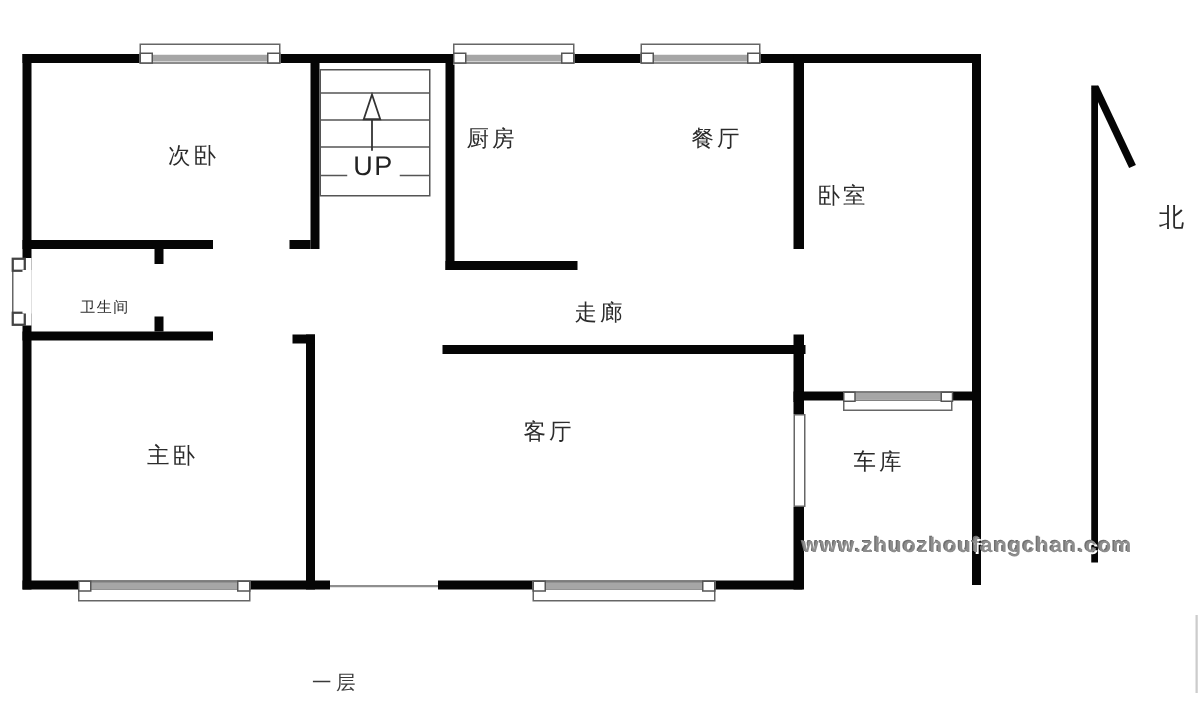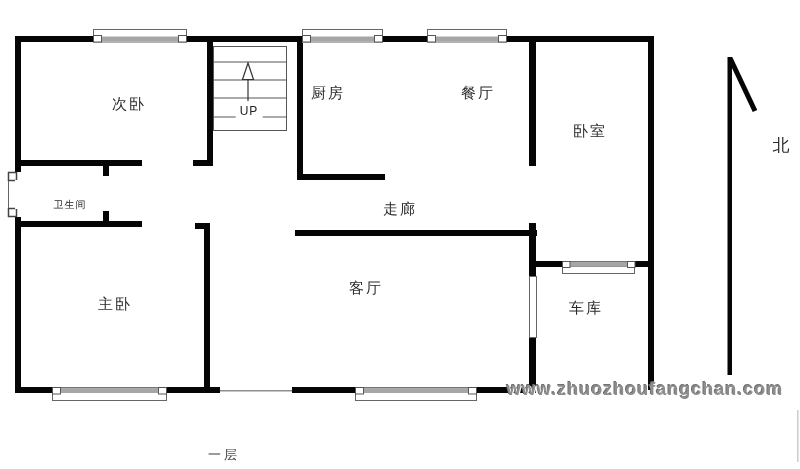--- a/index.html
+++ b/index.html
@@ -8,35 +8,34 @@
     font-family:"Liberation Sans","DejaVu Sans",sans-serif;
   }
   .stage svg{position:absolute;left:0;top:0;}
   .lbl{
     position:absolute;transform:translate(-50%,-50%);
     color:#2b2b2b;font-size:15px;letter-spacing:2px;white-space:nowrap;
     font-family:"Liberation Sans","DejaVu Sans",sans-serif;
   }
   .lbl.small{font-size:10px;letter-spacing:1px;}
   .lbl.up{
-    font-size:12px;letter-spacing:1px;color:#222;background:#fff;padding:0 4px;
+    font-size:18px;letter-spacing:1px;color:#222;background:#fff;padding:0 4px;
   }
   .lbl.north{font-size:17px;letter-spacing:0;}
   .lbl.floor{font-size:13px;letter-spacing:3px;color:#3a3a3a;}
   .wm{position:absolute;left:0;top:0;width:800px;height:469px;pointer-events:none;}
   .wm-line1{
     position:absolute;left:646px;top:342px;transform:translate(-50%,-50%);
     font-size:20px;font-weight:bold;letter-spacing:6px;color:#919191;white-space:nowrap;
     text-shadow:1px 1px 0 #fdfdfd,-1px -1px 0 #6e6e6e;
   }
   .wm-line2{
     position:absolute;left:645px;top:363px;transform:translate(-50%,-50%);
-    font-size:18px;font-weight:bold;letter-spacing:1px;color:#8d8d8d;white-space:nowrap;
+    font-size:14px;font-weight:bold;letter-spacing:1px;color:#8d8d8d;white-space:nowrap;
     text-shadow:1px 1px 0 #ffffff,-1px -1px 0 #707070;
-    margin-top:26px;
   }
 </style>
 </head>
 <body>
 
 <div class="stage">
 
   <svg width="800" height="469" viewBox="0 0 800 469">
 
     <g fill="#050505">
@@ -150,21 +149,21 @@
       <line x1="730" y1="58" x2="755" y2="111" stroke="#050505" stroke-width="5"></line>
     </g>
 
     <rect x="797" y="410" width="1.5" height="52" fill="#cccccc"></rect>
   </svg>
 
   <div class="lbl" style="left:129px;top:104px">次卧</div>
   <div class="lbl up" style="left:249px;top:111px">UP</div>
   <div class="lbl" style="left:328px;top:93px">厨房</div>
   <div class="lbl" style="left:478px;top:93px">餐厅</div>
-  <div class="lbl" style="left:590px;top:131px">卧室</div>
+  <div class="lbl" style="left:562px;top:131px">卧室</div>
   <div class="lbl small" style="left:70px;top:205px">卫生间</div>
   <div class="lbl" style="left:400px;top:209px">走廊</div>
   <div class="lbl" style="left:115px;top:304px">主卧</div>
   <div class="lbl" style="left:366px;top:288px">客厅</div>
   <div class="lbl" style="left:586px;top:308px">车库</div>
   <div class="lbl north" style="left:781px;top:145px">北</div>
   <div class="lbl floor" style="left:224px;top:455px">一层</div>
 
   <div class="wm">
     <div class="wm-line2">www.zhuozhoufangchan.com</div>

